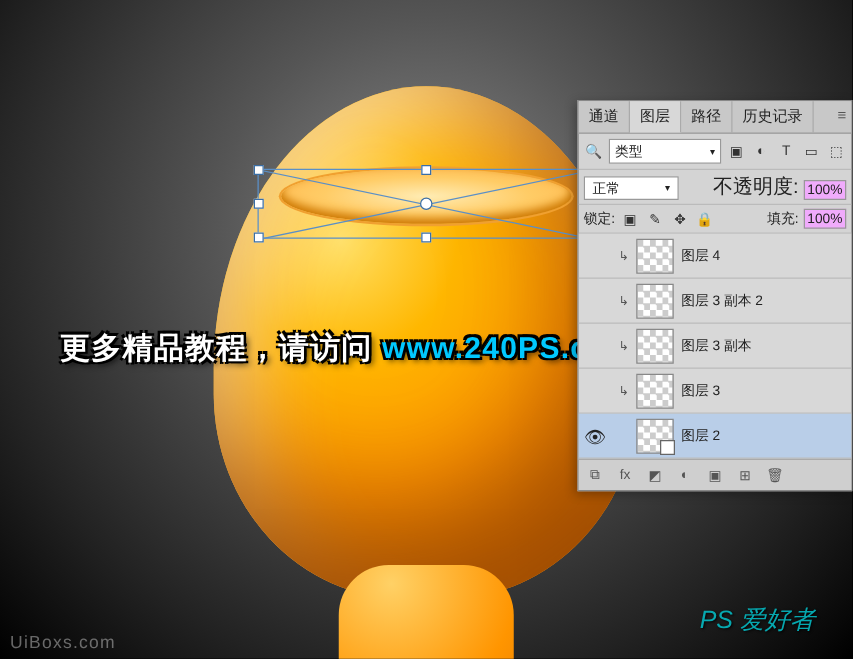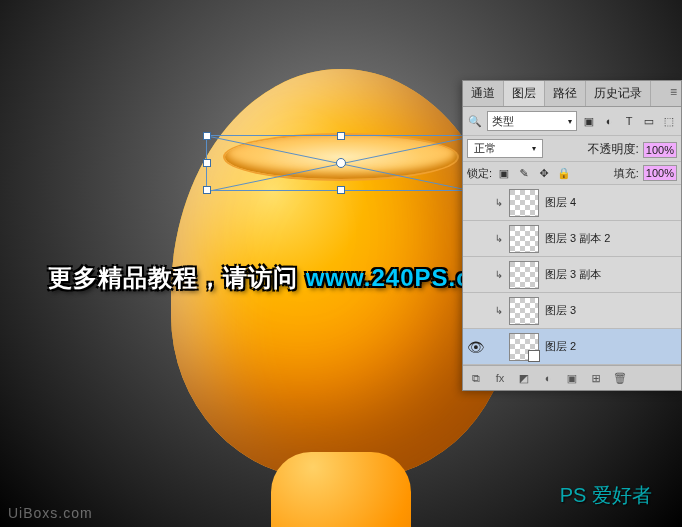--- a/index.html
+++ b/index.html
@@ -11,37 +11,37 @@
 .transform-box{position:absolute;left:50%;top:135px;transform:translateX(-50%);width:270px;height:56px;border:1px solid #5a8fc7;background:transparent}
 .handle{position:absolute;width:8px;height:8px;background:#fff;border:1px solid #3a6ea5}
 .h-tl{top:-4px;left:-4px}.h-tr{top:-4px;right:-4px}.h-bl{bottom:-4px;left:-4px}.h-br{bottom:-4px;right:-4px}
 .h-tm{top:-4px;left:50%;margin-left:-4px}.h-bm{bottom:-4px;left:50%;margin-left:-4px}
 .h-ml{top:50%;left:-4px;margin-top:-4px}.h-mr{top:50%;right:-4px;margin-top:-4px}
 .h-ct{top:50%;left:50%;width:10px;height:10px;margin:-5px 0 0 -5px;border-radius:50%;background:#fff;border:1px solid #3a6ea5}
 .diag{position:absolute;inset:0}
 .diag line{stroke:#5a8fc7;stroke-width:1}
 .overlay{position:absolute;left:48px;top:262px;font-size:24px;font-weight:bold;color:#fff;text-shadow:-2px -2px 0 #000,2px -2px 0 #000,-2px 2px 0 #000,2px 2px 0 #000,3px 3px 5px rgba(0,0,0,.8);letter-spacing:1px;white-space:nowrap}
 .overlay span.url{color:#00c8ff}
-.wm1{position:absolute;right:30px;bottom:18px;color:#05b8c0;font-size:20px;opacity:.9;text-shadow:1px 1px 2px #000}
+.wm1{position:absolute;right:30px;bottom:18px;color:#05b8c0;font-style:italic;font-size:20px;opacity:.9;text-shadow:1px 1px 2px #000}
 .wm2{position:absolute;left:8px;bottom:6px;color:rgba(200,200,200,.5);font-size:14px;letter-spacing:1px}
 
 .panel{position:absolute;right:0;top:80px;width:220px;background:#d4d4d4;border:1px solid #888;font-size:12px;color:#222;box-shadow:-2px 2px 8px rgba(0,0,0,.3)}
 .tabs{display:flex;background:#c8c8c8;border-bottom:1px solid #999}
 .tab{padding:4px 8px;border-right:1px solid #aaa;cursor:default}
 .tab.active{background:#d8d8d8}
 .row1{display:flex;align-items:center;gap:4px;padding:4px;border-bottom:1px solid #bbb}
 .row1 .sel{flex:1;background:#fff;border:1px solid #999;height:20px;display:flex;align-items:center;padding:0 4px;font-size:11px}
 .tri{margin-left:auto;font-size:8px}
 .icons-row{display:flex;gap:4px;align-items:center}
 .ic{width:16px;height:16px;display:flex;align-items:center;justify-content:center;font-size:11px;color:#333}
 .row2{display:flex;align-items:flex-end;padding:3px 4px;border-bottom:1px solid #bbb;gap:4px}
 .row2 .sel{background:#fff;border:1px solid #999;padding:1px 6px;font-size:11px;display:flex;align-items:center}
-.row2 .lbl{font-size:12px;margin-left:auto}
+.row2 .lbl{font-size:16px;margin-left:auto}
 .val{background:#f0abfc;border:1px solid #999;padding:1px 2px;font-size:11px}
-.row3{display:flex;align-items:flex-end;padding:3px 4px;border-bottom:1px solid #bbb;gap:4px;font-size:11px}
+.row3{display:flex;align-items:flex-start;padding:3px 4px;border-bottom:1px solid #bbb;gap:4px;font-size:11px}
 .layers{max-height:260px;background:#d8d8d8}
 .layer{display:flex;align-items:center;height:36px;border-bottom:1px solid #bbb}
 .eye{width:26px;text-align:center;font-size:14px;color:#222}
 .arrow{width:20px;text-align:center;font-size:10px;color:#555}
 .thumb{width:30px;height:28px;border:1px solid #888;background:repeating-conic-gradient(#fff 0 25%,#ccc 0 50%) 0 0/10px 10px;margin-right:6px;position:relative}
 .thumb.smart::after{content:"";position:absolute;right:-2px;bottom:-2px;width:10px;height:10px;background:#fff;border:1px solid #666}
 .lname{font-size:11px}
 .layer.sel{background:#b9cee8}
 .footer{display:flex;align-items:center;gap:6px;padding:4px;border-top:1px solid #aaa;background:#cfcfcf}
 .fic{width:18px;height:16px;display:flex;align-items:center;justify-content:center;font-size:11px;color:#555}

